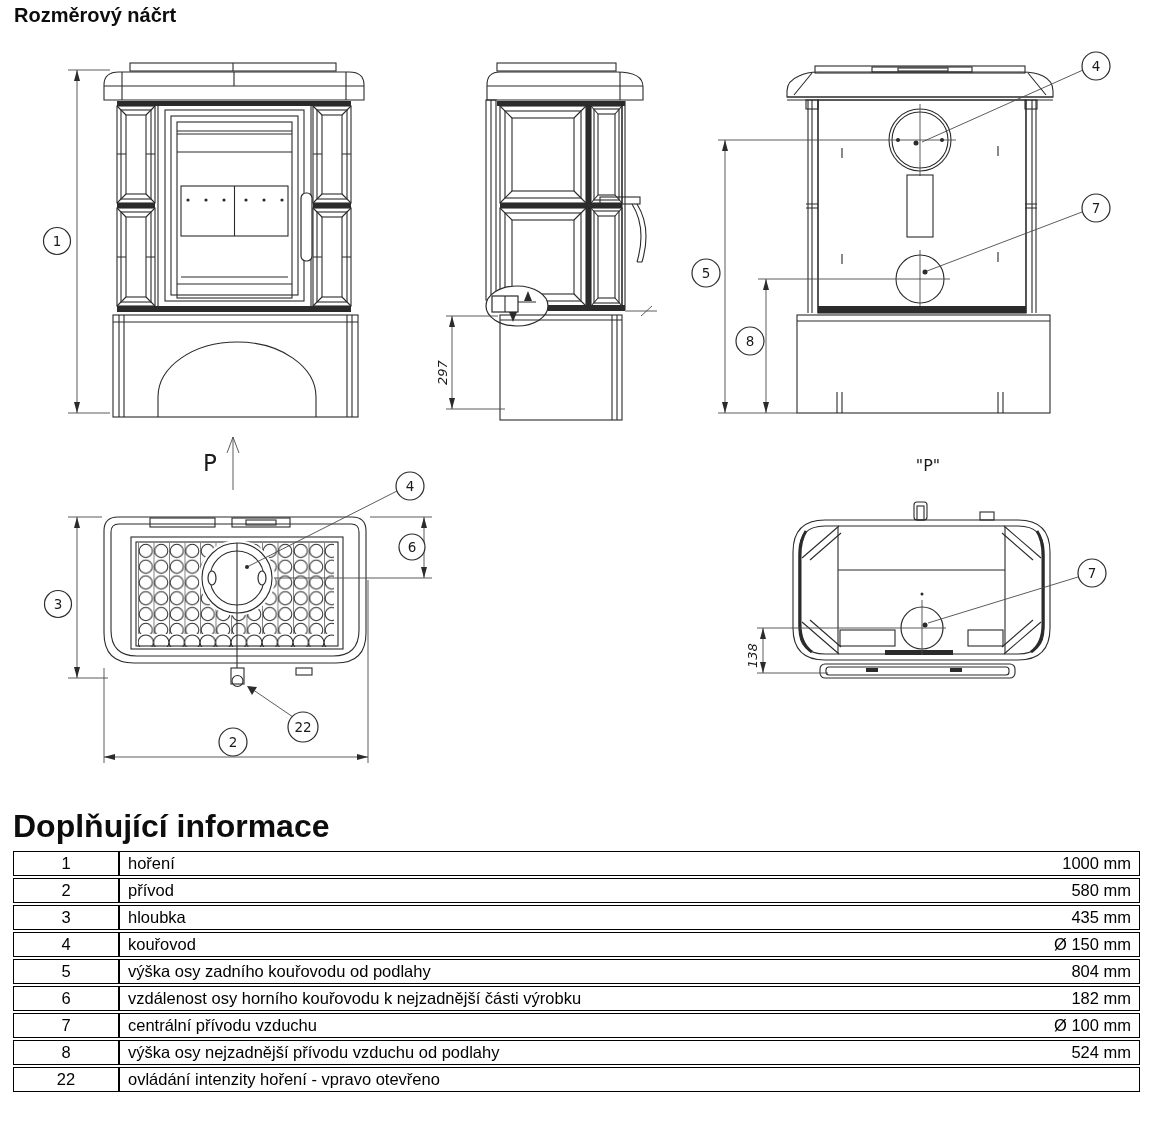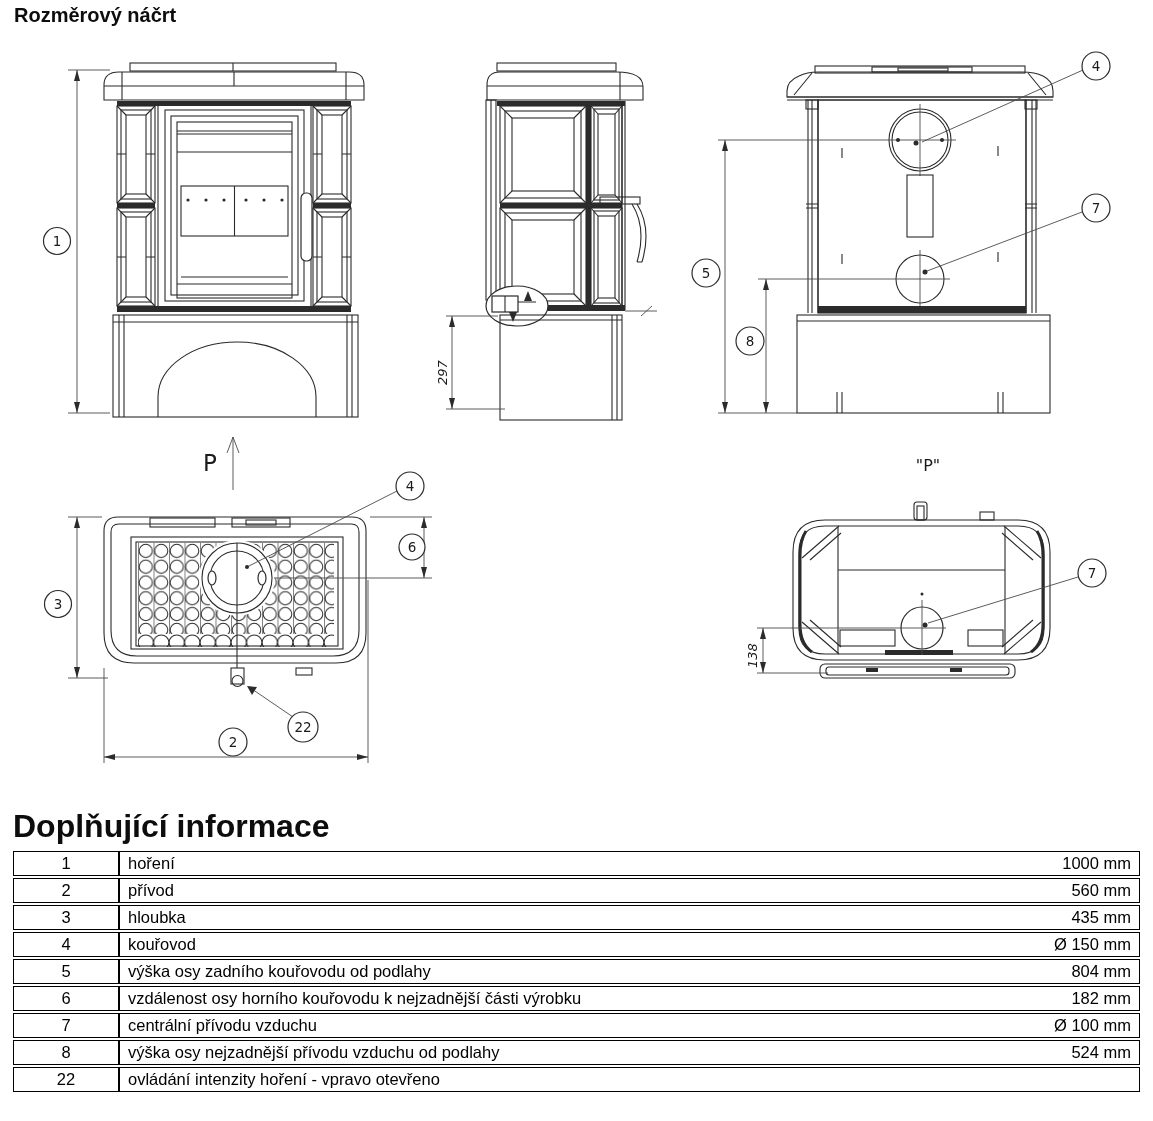--- a/index.html
+++ b/index.html
@@ -359,21 +359,21 @@
         <span class="lbl">hoření</span>
         <span class="val">1000 mm</span>
           </div>
         </td>
     </tr>
     <tr>
       <td class="num">2</td>
       <td class="desc">
           <div class="cellflex">
         <span class="lbl">přívod</span>
-        <span class="val">560 mm</span>
+        <span class="val">580 mm</span>
           </div>
         </td>
     </tr>
     <tr>
       <td class="num">3</td>
       <td class="desc">
           <div class="cellflex">
         <span class="lbl">hloubka</span>
         <span class="val">435 mm</span>
           </div>

